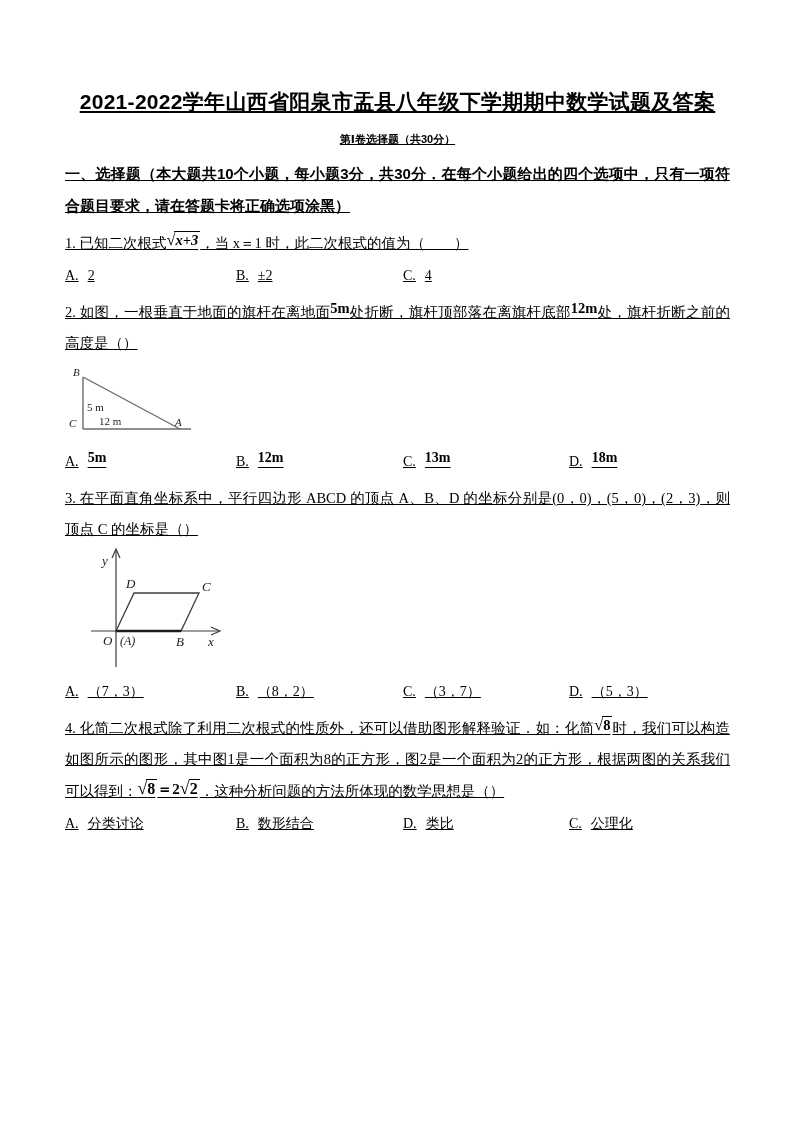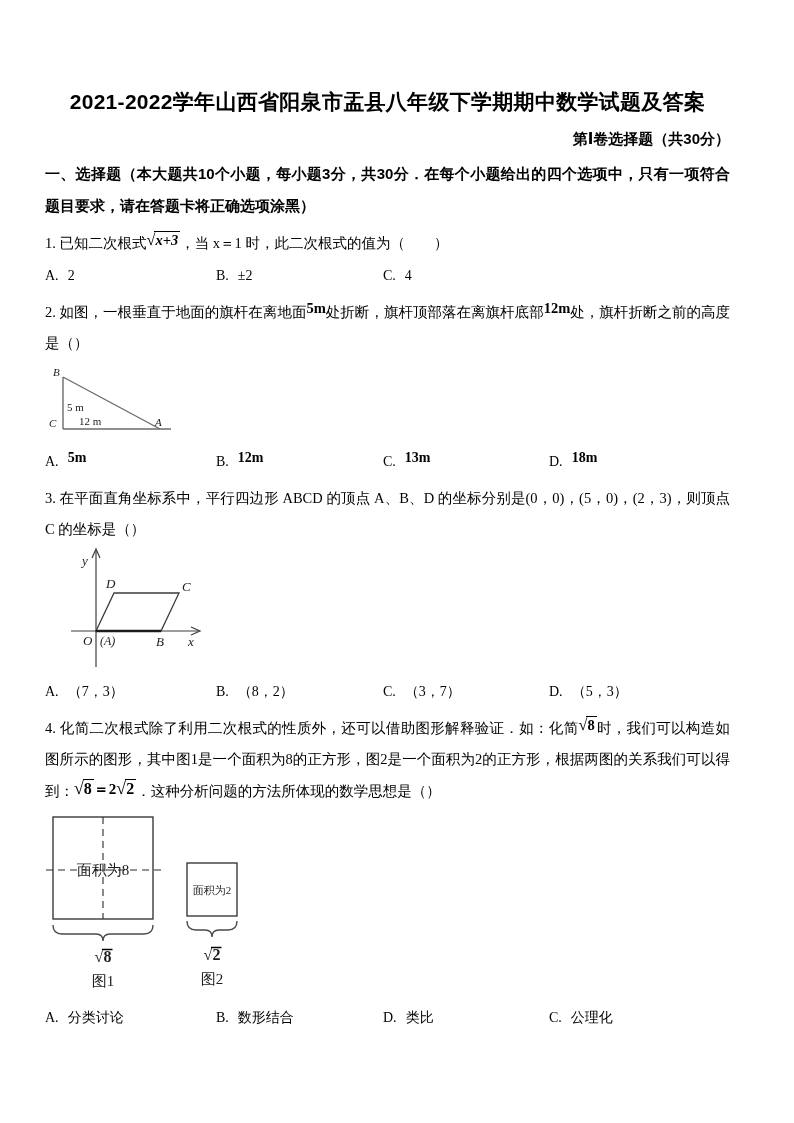--- a/index.html
+++ b/index.html
@@ -2,31 +2,31 @@
 <html><head>
 <meta charset="utf-8">
 <style>
   html, body { margin: 0; padding: 0; background: #ffffff; }
   body {
     width: 794px; height: 1123px;
     font-family: "Liberation Serif", "DejaVu Serif", serif;
     color: #000;
     overflow: hidden;
   }
-  .page { padding: 88px 64px 0 45px; box-sizing: border-box; }
+  .page { padding: 88px 64px 0 65px; box-sizing: border-box; text-decoration: underline; }
 
   .title {
     font-family: "Liberation Sans", "DejaVu Sans", sans-serif;
     font-weight: bold; font-size: 21px; line-height: 28px;
     text-align: center; margin: 0; letter-spacing: 0.3px;
   }
   .section-header {
     font-family: "Liberation Sans", "DejaVu Sans", sans-serif;
-    font-weight: bold; font-size: 15px; line-height: 22px;
-    text-align: right; margin: 12px 0 0 0;
+    font-weight: bold; font-size: 11px; line-height: 22px;
+    text-align: center; margin: 12px 0 0 0;
   }
   .intro {
     font-family: "Liberation Sans", "DejaVu Sans", sans-serif;
     font-weight: bold; font-size: 15px; line-height: 32px;
     text-align: justify; margin: 8px 0 0 0;
   }
   .qtext {
     font-size: 14.5px; line-height: 31px;
     text-align: justify; margin: 6px 0 0 0;
   }
@@ -116,40 +116,20 @@
 
   <div class="opts">
     <span class="opt"><span class="key">A.</span><span>（7，3）</span></span>
     <span class="opt"><span class="key">B.</span><span>（8，2）</span></span>
     <span class="opt"><span class="key">C.</span><span>（3，7）</span></span>
     <span class="opt"><span class="key">D.</span><span>（5，3）</span></span>
   </div>
 
   <p class="qtext"><span>4. 化简二次根式除了利用二次根式的性质外，还可以借助图形解释验证．如：化简</span><span class="sqrt"><span class="rad">√</span><span class="vinc">8</span></span><span>时，我们可以构造如图所示的图形，其中图1是一个面积为8的正方形，图2是一个面积为2的正方形，根据两图的关系我们可以得到：</span><span class="sqrt big"><span class="rad">√</span><span class="vinc">8</span></span><span class="formula-bold">＝2</span><span class="sqrt big"><span class="rad">√</span><span class="vinc">2</span></span><span>．这种分析问题的方法所体现的数学思想是（）</span></p>
 
-  <figure class="fig-squares">
-    <svg width="310" height="184" viewBox="0 0 310 184">
-
-      <rect x="8" y="4" width="100" height="102" fill="none" stroke="#2b2b2b" stroke-width="1.3"></rect>
-      <line x1="58" y1="4" x2="58" y2="106" stroke="#2b2b2b" stroke-width="1.1" stroke-dasharray="7 5"></line>
-      <line x1="1" y1="57" x2="116" y2="57" stroke="#2b2b2b" stroke-width="1.1" stroke-dasharray="7 5"></line>
-      <text x="58" y="62" font-size="15" text-anchor="middle">面积为8</text>
-      <path d="M8,112 q0,9 9,9 L51,121 q7,0 7,7 q0,-7 7,-7 L99,121 q9,0 9,-9" fill="none" stroke="#4a4a4a" stroke-width="1.4"></path>
-      <text x="58" y="149" font-size="16" font-weight="bold" text-anchor="middle">√8</text>
-      <line x1="57" y1="136.5" x2="67.5" y2="136.5" stroke="#000" stroke-width="1.5"></line>
-      <text x="58" y="173" font-size="15" text-anchor="middle">图1</text>
-
-      <rect x="142" y="50" width="50" height="53" fill="none" stroke="#2b2b2b" stroke-width="1.3"></rect>
-      <text x="167" y="81" font-size="11" text-anchor="middle">面积为2</text>
-      <path d="M142,108 q0,9 9,9 L160,117 q7,0 7,7 q0,-7 7,-7 L183,117 q9,0 9,-9" fill="none" stroke="#4a4a4a" stroke-width="1.4"></path>
-      <text x="167" y="147" font-size="16" font-weight="bold" text-anchor="middle">√2</text>
-      <line x1="166" y1="134.5" x2="176.5" y2="134.5" stroke="#000" stroke-width="1.5"></line>
-      <text x="167" y="171" font-size="15" text-anchor="middle">图2</text>
-    </svg>
-  </figure>
 
   <div class="opts">
     <span class="opt"><span class="key">A.</span><span>分类讨论</span></span>
     <span class="opt"><span class="key">B.</span><span>数形结合</span></span>
     <span class="opt"><span class="key">D.</span><span>类比</span></span>
     <span class="opt"><span class="key">C.</span><span>公理化</span></span>
   </div>
 
 
 </div>

